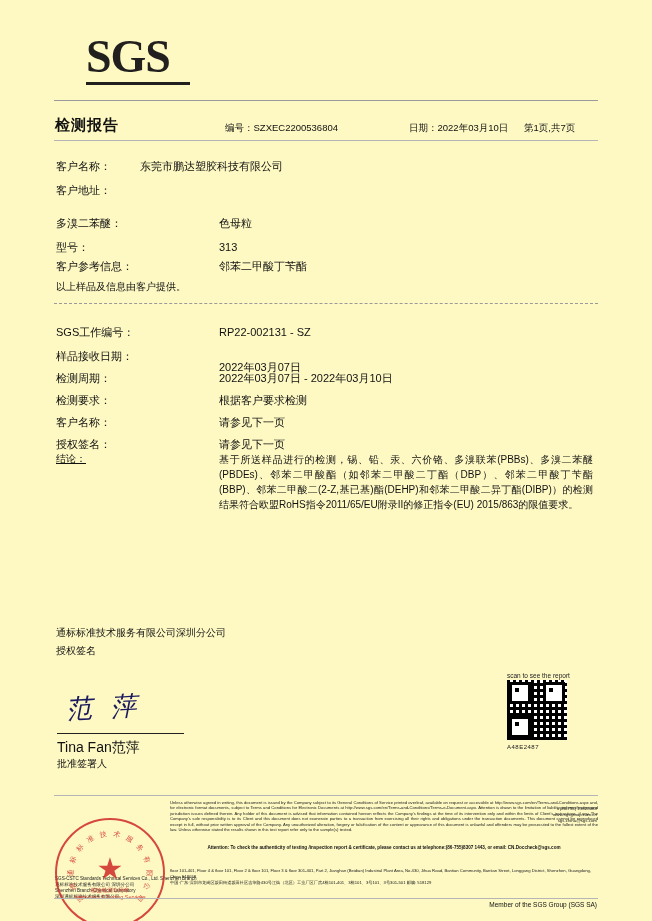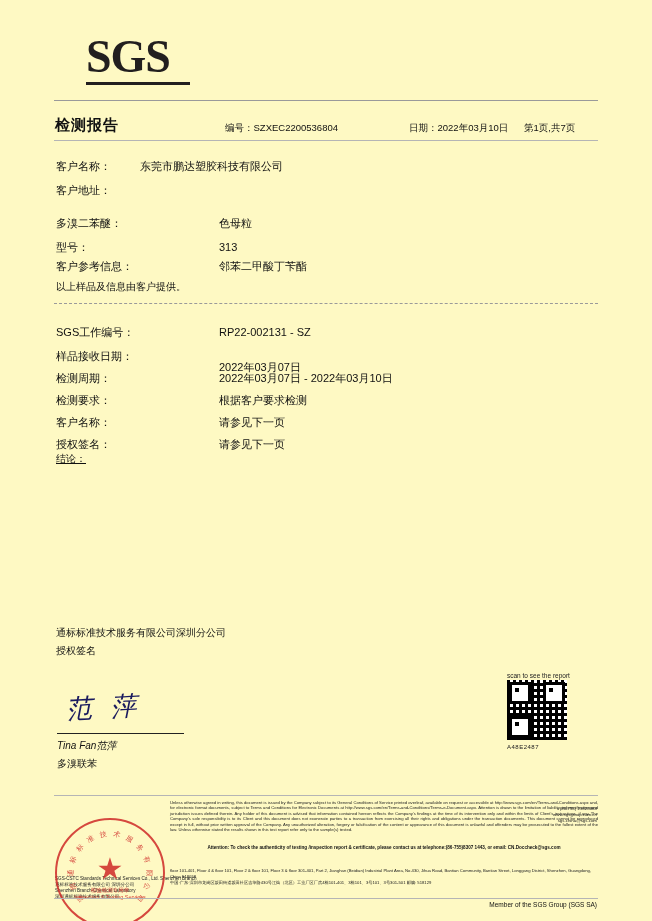--- a/index.html
+++ b/index.html
@@ -159,23 +159,22 @@
     left: 57px;
     top: 733px;
     width: 127px;
     height: 1px;
     background: #222;
   }
   .sig-name {
     position: absolute;
     left: 57px;
     top: 739px;
-    font-size: 10px;
-    color: #111;
-    font-style: italic;
+    font-size: 14px;
+    color: #111;
   }
   .sig-role {
     position: absolute;
     left: 57px;
     top: 757px;
     font-size: 10px;
     color: #111;
   }
   
   .qr-caption {
@@ -382,27 +381,28 @@
   <div class="field flabel" style="top:371px">检测周期：</div>
   <div class="field fvalue-2" style="top:371px">2022年03月07日 - 2022年03月10日</div>
   <div class="field flabel" style="top:393px">检测要求：</div>
   <div class="field fvalue-2" style="top:393px">根据客户要求检测</div>
   <div class="field flabel" style="top:415px">客户名称：</div>
   <div class="field fvalue-2" style="top:415px">请参见下一页</div>
   <div class="field flabel" style="top:437px">授权签名：</div>
   <div class="field fvalue-2" style="top:437px">请参见下一页</div>
 
   <div class="concl-label">结论：</div>
+  <div class="concl-text">基于所送样品进行的检测，锡、铅、汞、六价铬、多溴联苯(PBBs)、多溴二苯醚(PBDEs)、邻苯二甲酸酯（如邻苯二甲酸二丁酯（DBP）、邻苯二甲酸丁苄酯(BBP)、邻苯二甲酸二(2-Z,基已基)酯(DEHP)和邻苯二甲酸二异丁酯(DIBP)）的检测结果符合欧盟RoHS指令2011/65/EU附录II的修正指令(EU) 2015/863的限值要求。</div>
 
   <div class="sig-company">通标标准技术服务有限公司深圳分公司</div>
   <div class="sig-auth">授权签名</div>
   <div class="sig-script">范  萍</div>
   <div class="sig-line"></div>
   <div class="sig-name">Tina Fan范萍</div>
-  <div class="sig-role">多溴联苯</div>
+  <div class="sig-role">批准签署人</div>
 
   <div class="qr-caption">scan to see the report</div>
   <div class="qr-box">
     <div class="qr-mask">
       <div class="qr-eye tl"></div>
       <div class="qr-eye tr"></div>
       <div class="qr-eye bl"></div>
     </div>
   </div>
   <div class="qr-id">A48E2487</div>

